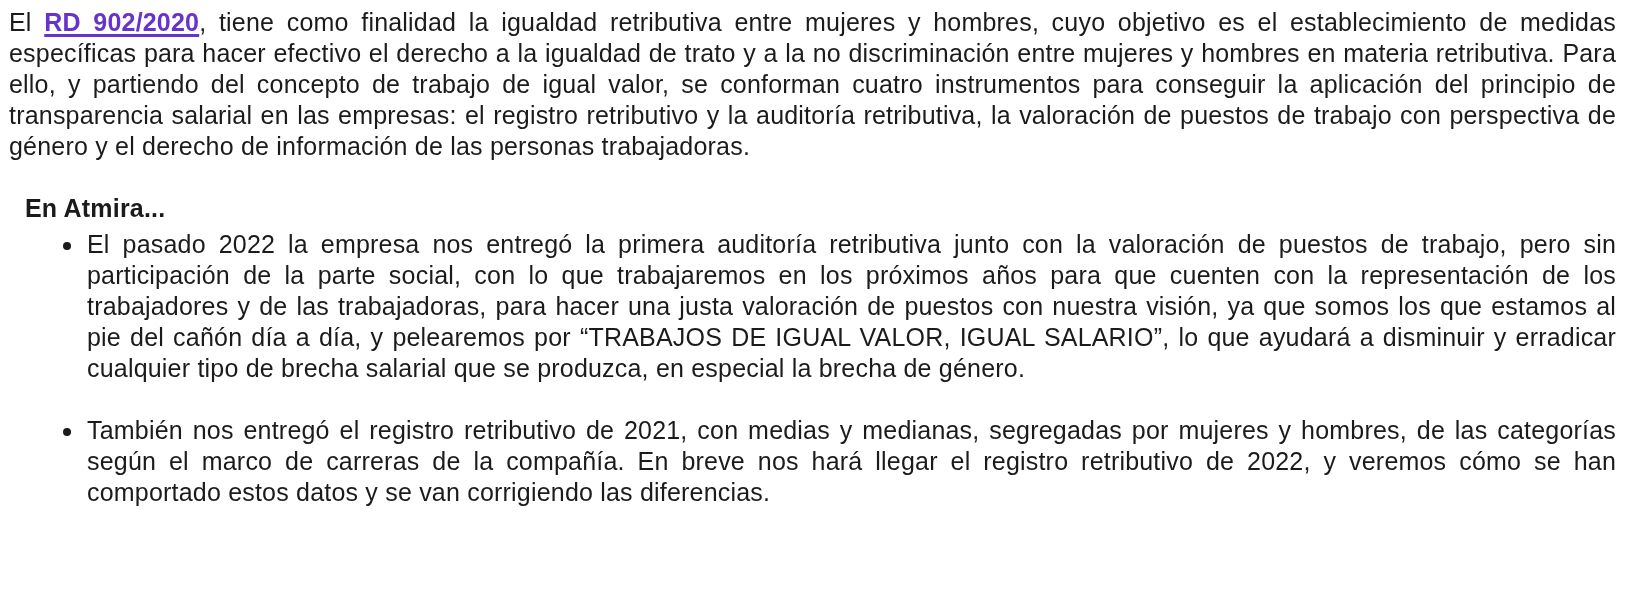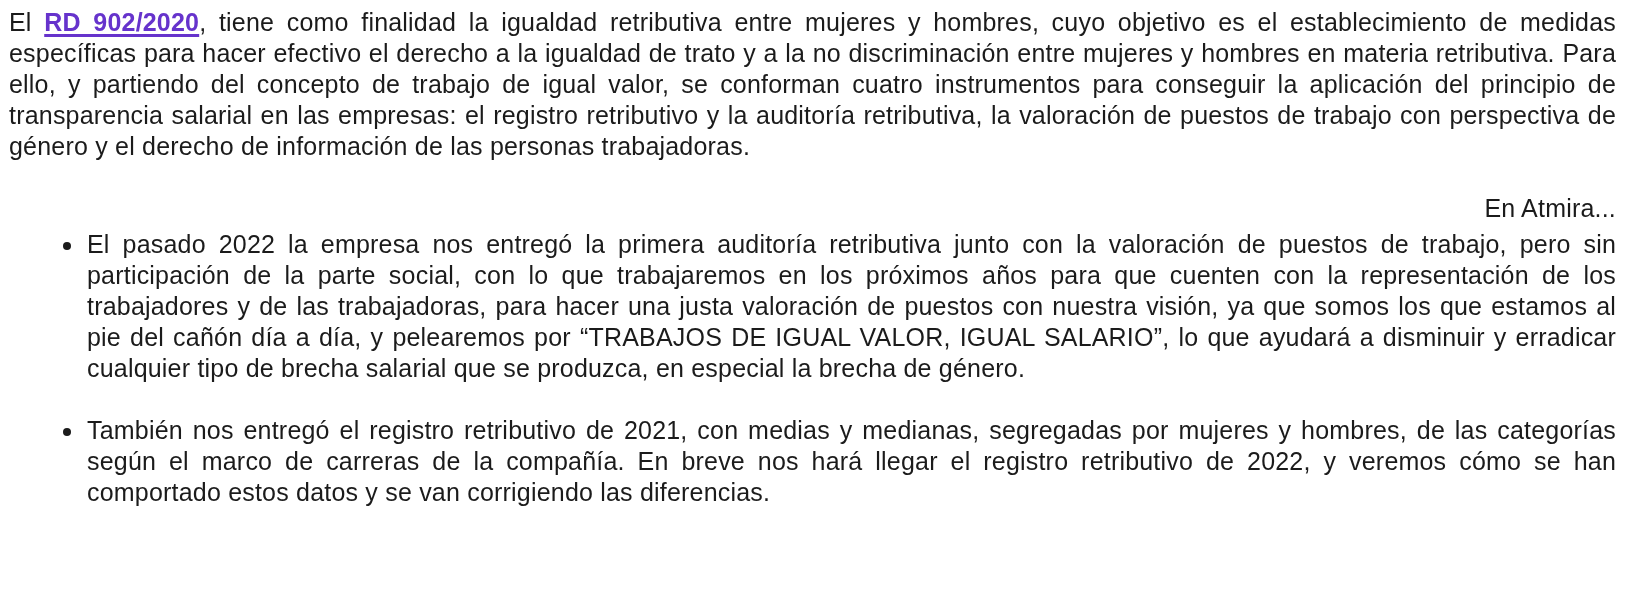--- a/index.html
+++ b/index.html
@@ -31,23 +31,23 @@
     color: var(--link-color, #6633cc);
     font-weight: bold;
     text-decoration: underline;
     text-decoration-thickness: 2.5px;
     text-underline-offset: 3px;
     cursor: pointer;
   }
   .section-heading {
     font-size: 25px;
     line-height: 31px;
-    font-weight: normal;
+    font-weight: bold;
     margin: 31px 0 5px 16px;
-    text-align: right;
+    text-align: left;
     letter-spacing: 0.2px;
   }
   .bullet-list {
     margin: 0;
     padding: 0 0 0 34px;
     list-style: disc outside;
   }
   .bullet-list li {
     padding-left: 2px;
     margin-left: 42px;

